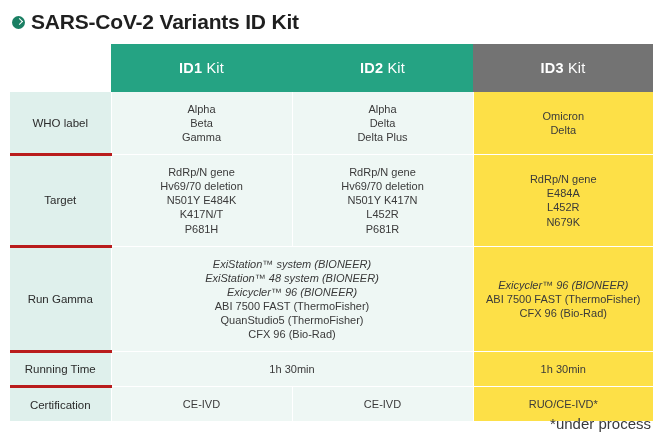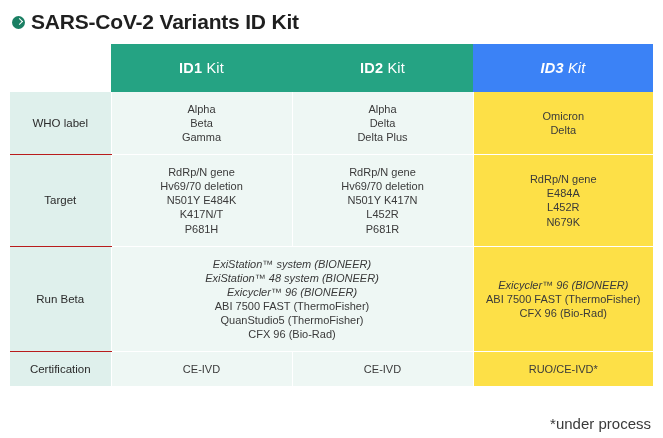--- a/index.html
+++ b/index.html
@@ -79,28 +79,28 @@
   .hdr-cell {
     height: 28px;
     font-size: 14.5px;
     color: #ffffff;
     font-weight: normal;
     letter-spacing: 0.2px;
   }
   .hdr-cell b { font-weight: bold; }
   .hdr-id1 { background: #25a383; }
   .hdr-id2 { background: #25a383; }
-  .hdr-id3 { background: #3b82f6; font-style: italic; }
+  .hdr-id3 { background: #737373; }
 
   
   .rowlabel {
     background: #dff0ec;
     font-size: 11.5px;
     color: #2b2b2b;
-    border-bottom: 1px solid #b91c1c;
+    border-bottom: 3px solid #b91c1c;
   }
   .rowlabel.last { border-bottom: none; }
 
   
   .cell {
     background: #eef7f4;
     color: #3a3a3a;
     border-bottom: 1px solid #ffffff;
     border-left: 1px solid #ffffff;
     line-height: 1.28;
@@ -184,36 +184,45 @@
         <td class="cell id3">
             <span class="ln">RdRp/N gene</span>
             <span class="ln">E484A</span>
             <span class="ln">L452R</span>
             <span class="ln">N679K</span>
           </td>
       </tr>
 
 
       <tr>
-        <td class="rowlabel">Run Beta</td>
+        <td class="rowlabel">Run Gamma</td>
         <td class="cell" colspan="2">
             <span class="ln it">ExiStation™ system (BIONEER)</span>
             <span class="ln it">ExiStation™ 48 system (BIONEER)</span>
             <span class="ln it">Exicycler™ 96 (BIONEER)</span>
             <span class="ln">ABI 7500 FAST (ThermoFisher)</span>
             <span class="ln">QuanStudio5 (ThermoFisher)</span>
             <span class="ln">CFX 96 (Bio-Rad)</span>
           </td>
         <td class="cell id3">
             <span class="ln it">Exicycler™ 96 (BIONEER)</span>
             <span class="ln">ABI 7500 FAST (ThermoFisher)</span>
             <span class="ln">CFX 96 (Bio-Rad)</span>
           </td>
       </tr>
 
+      <tr>
+        <td class="rowlabel">Running Time</td>
+        <td class="cell" colspan="2">
+            <span class="ln">1h 30min</span>
+          </td>
+        <td class="cell id3">
+            <span class="ln">1h 30min</span>
+          </td>
+      </tr>
 
       <tr>
         <td class="rowlabel last">Certification</td>
         <td class="cell last">
             <span class="ln">CE-IVD</span>
           </td>
         <td class="cell last">
             <span class="ln">CE-IVD</span>
           </td>
         <td class="cell id3 last">

